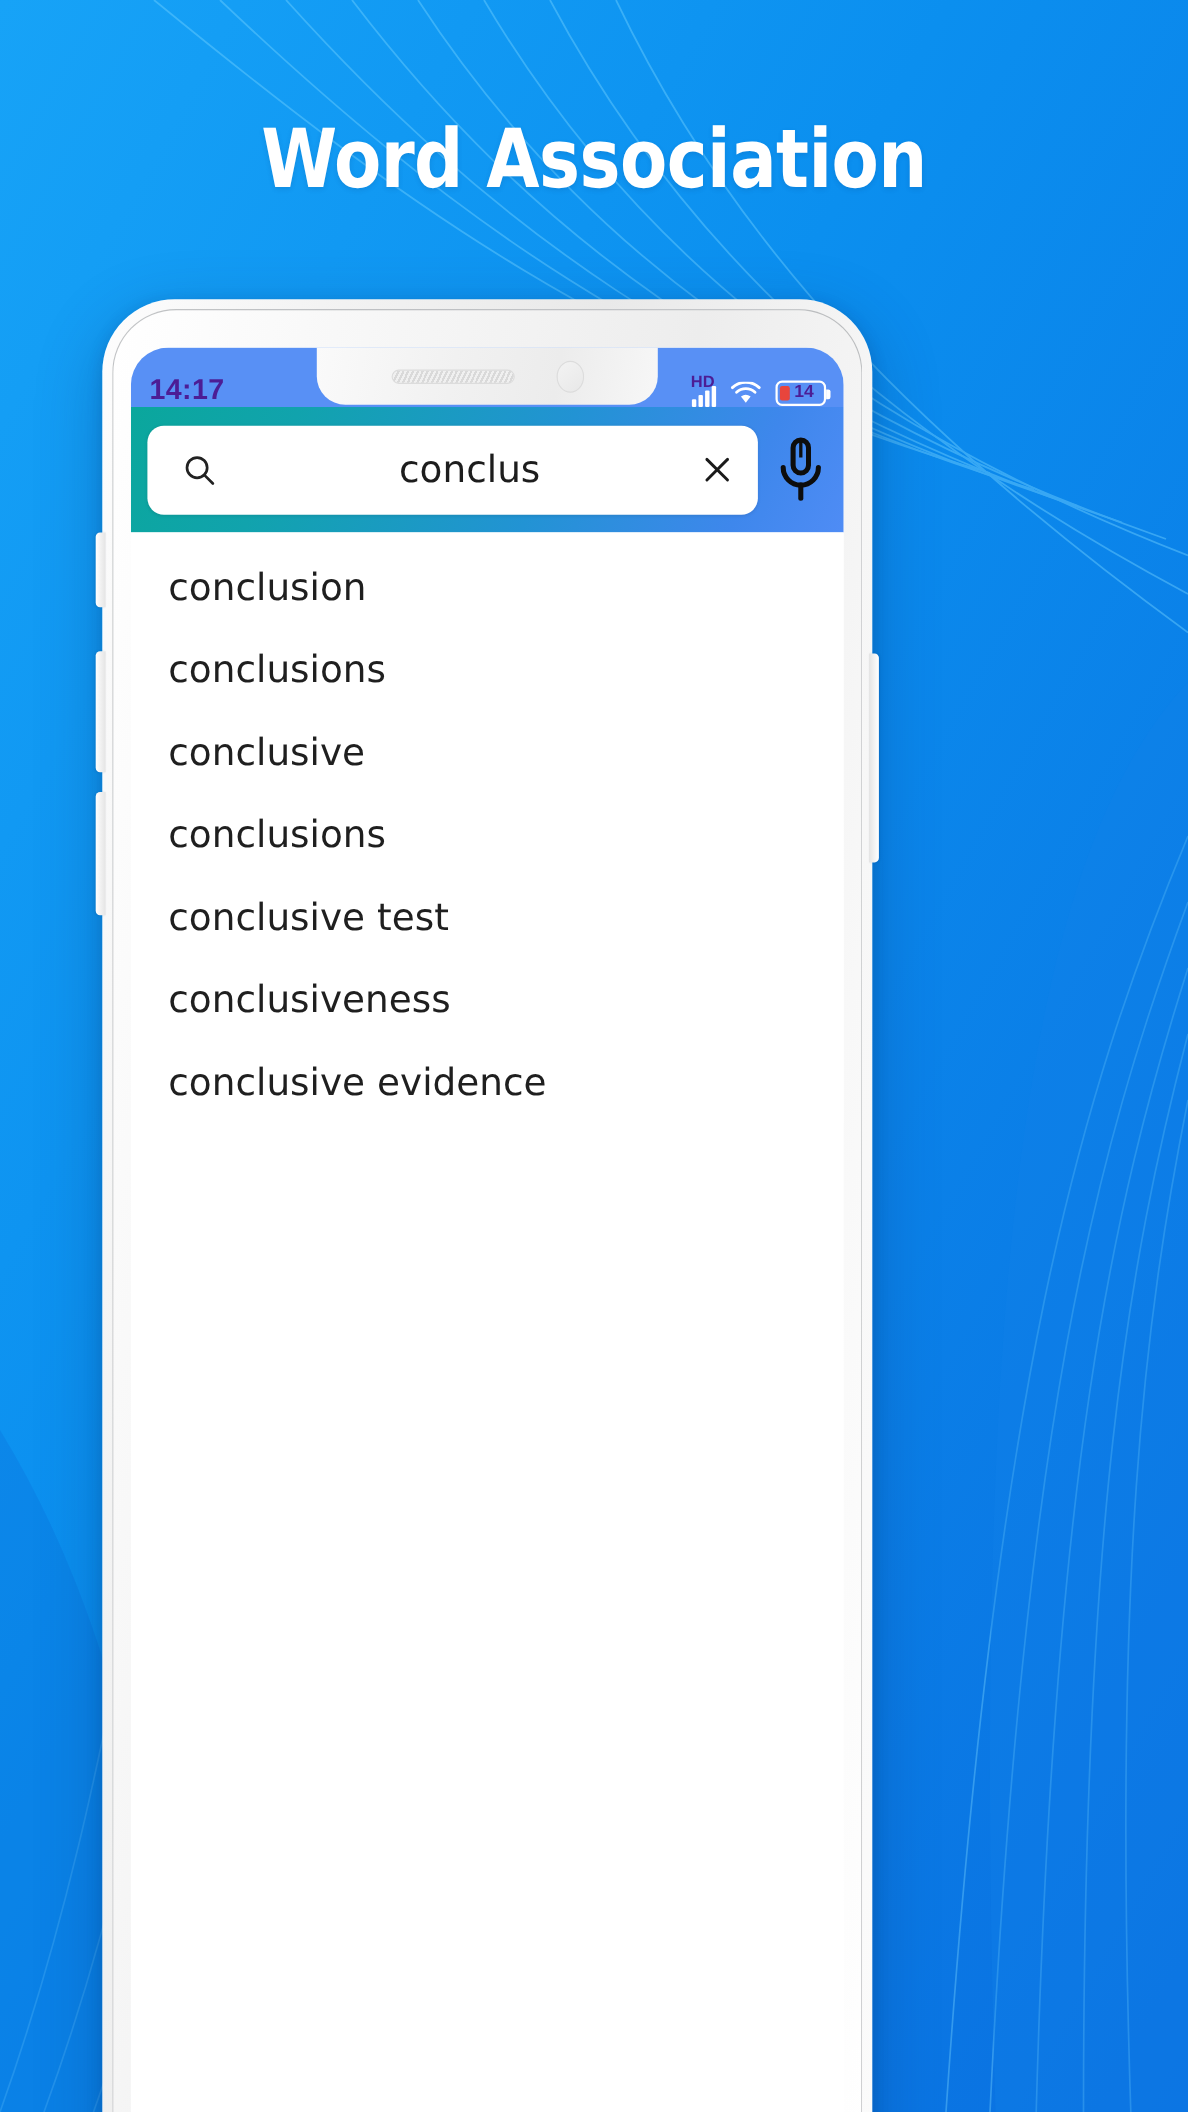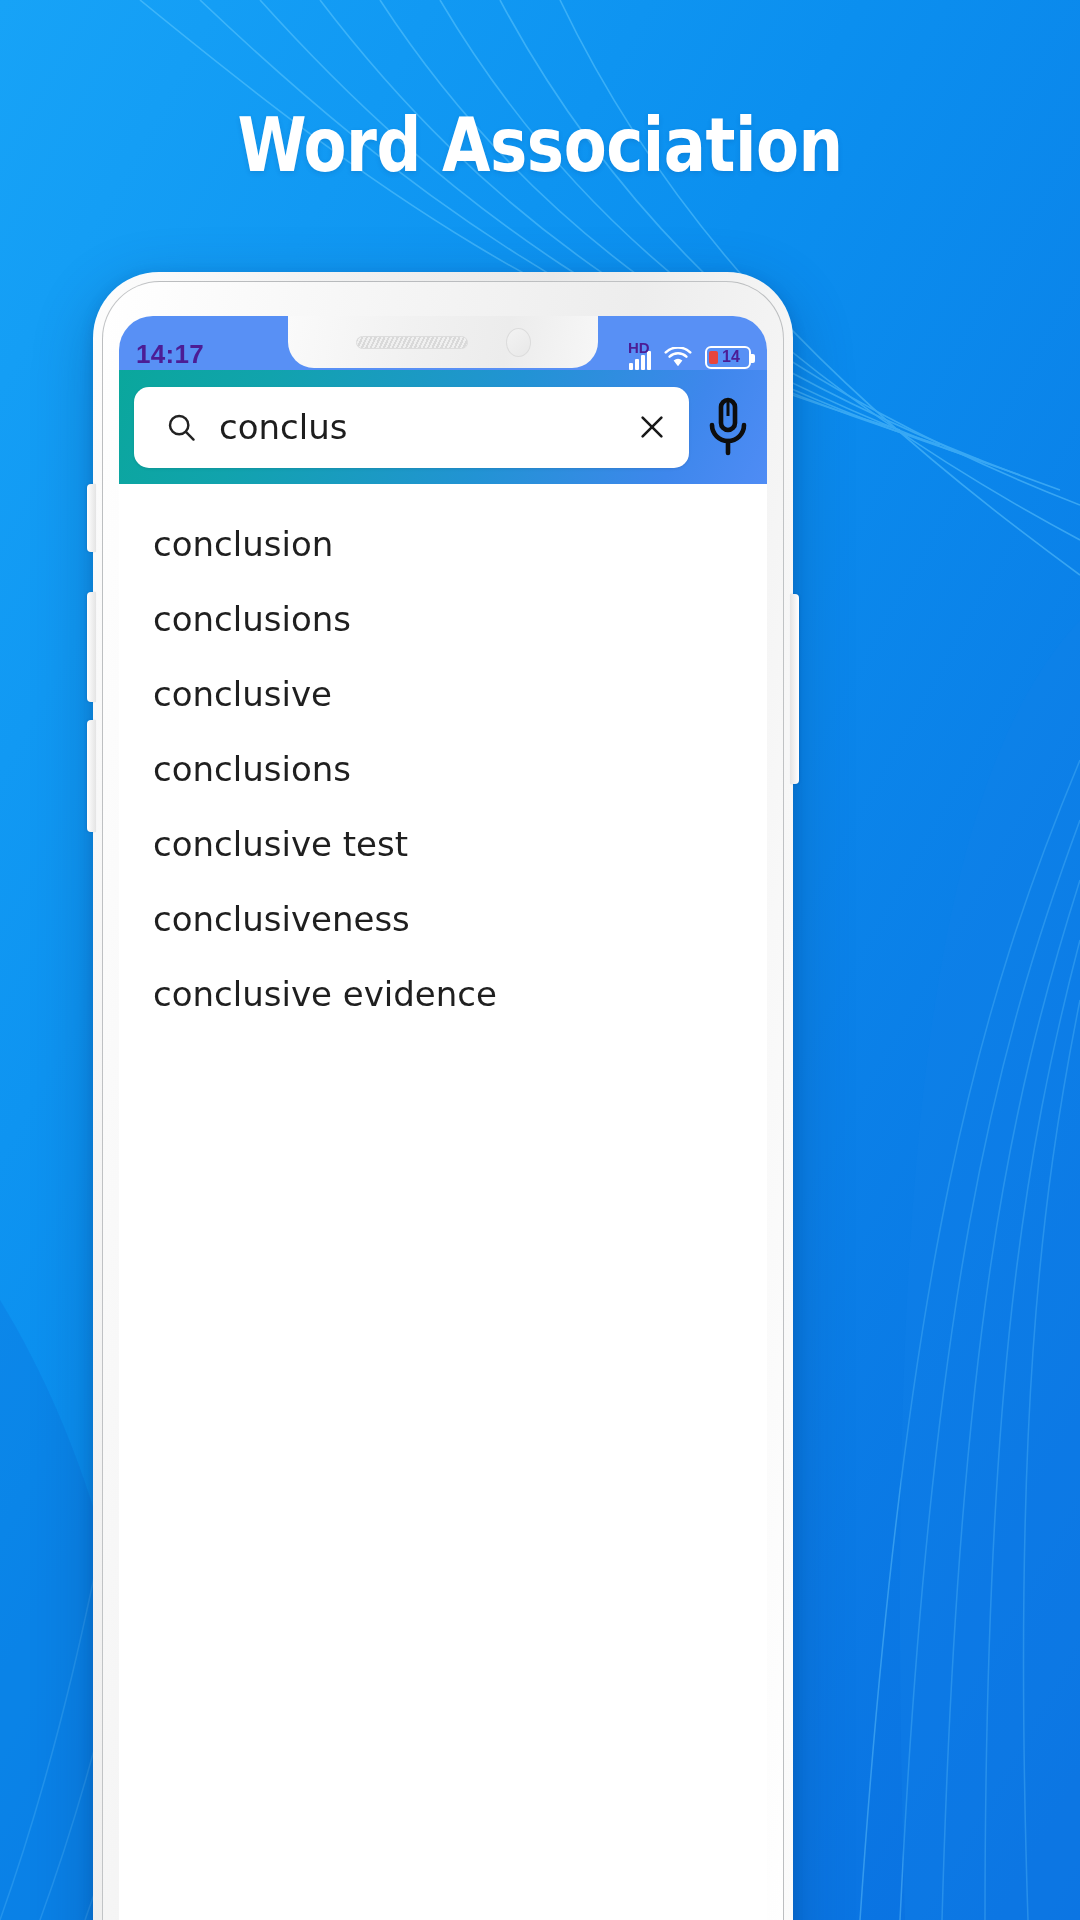--- a/index.html
+++ b/index.html
@@ -147,20 +147,21 @@
     display:flex; align-items:center;
     padding:0 0 0 15px;
   }
   .search-field {
     flex:1; height:81px;
     background:#ffffff;
     border-radius:15px;
     display:flex; align-items:center;
     padding:0 20px 0 32px;
     box-shadow:0 1px 3px rgba(0,0,0,0.10);
+    text-align:center;
   }
   .search-icon { width:31px; height:31px; flex:none; }
   .search-value {
     flex:1;
     margin-left:22px;
     font-size:34px;
     color:#1d1d1d;
     font-family:"DejaVu Sans","Liberation Sans", sans-serif;
     white-space:nowrap; overflow:hidden;
   }
@@ -169,21 +170,21 @@
     display:flex; align-items:center; justify-content:center;
     cursor:pointer;
   }
   .mic-btn {
     width:78px; flex:none;
     display:flex; align-items:center; justify-content:center;
     cursor:pointer;
   }
 
   
-  .suggestions { background:#ffffff; padding-top:22px; }
+  .suggestions { background:#ffffff; padding-top:12px; }
   .sug-item {
     height:75px;
     display:flex; align-items:center;
     padding-left:34px;
     font-size:34px;
     color:#1f1f1f;
     font-family:"DejaVu Sans","Liberation Sans", sans-serif;
     cursor:pointer;
   }
 </style>

